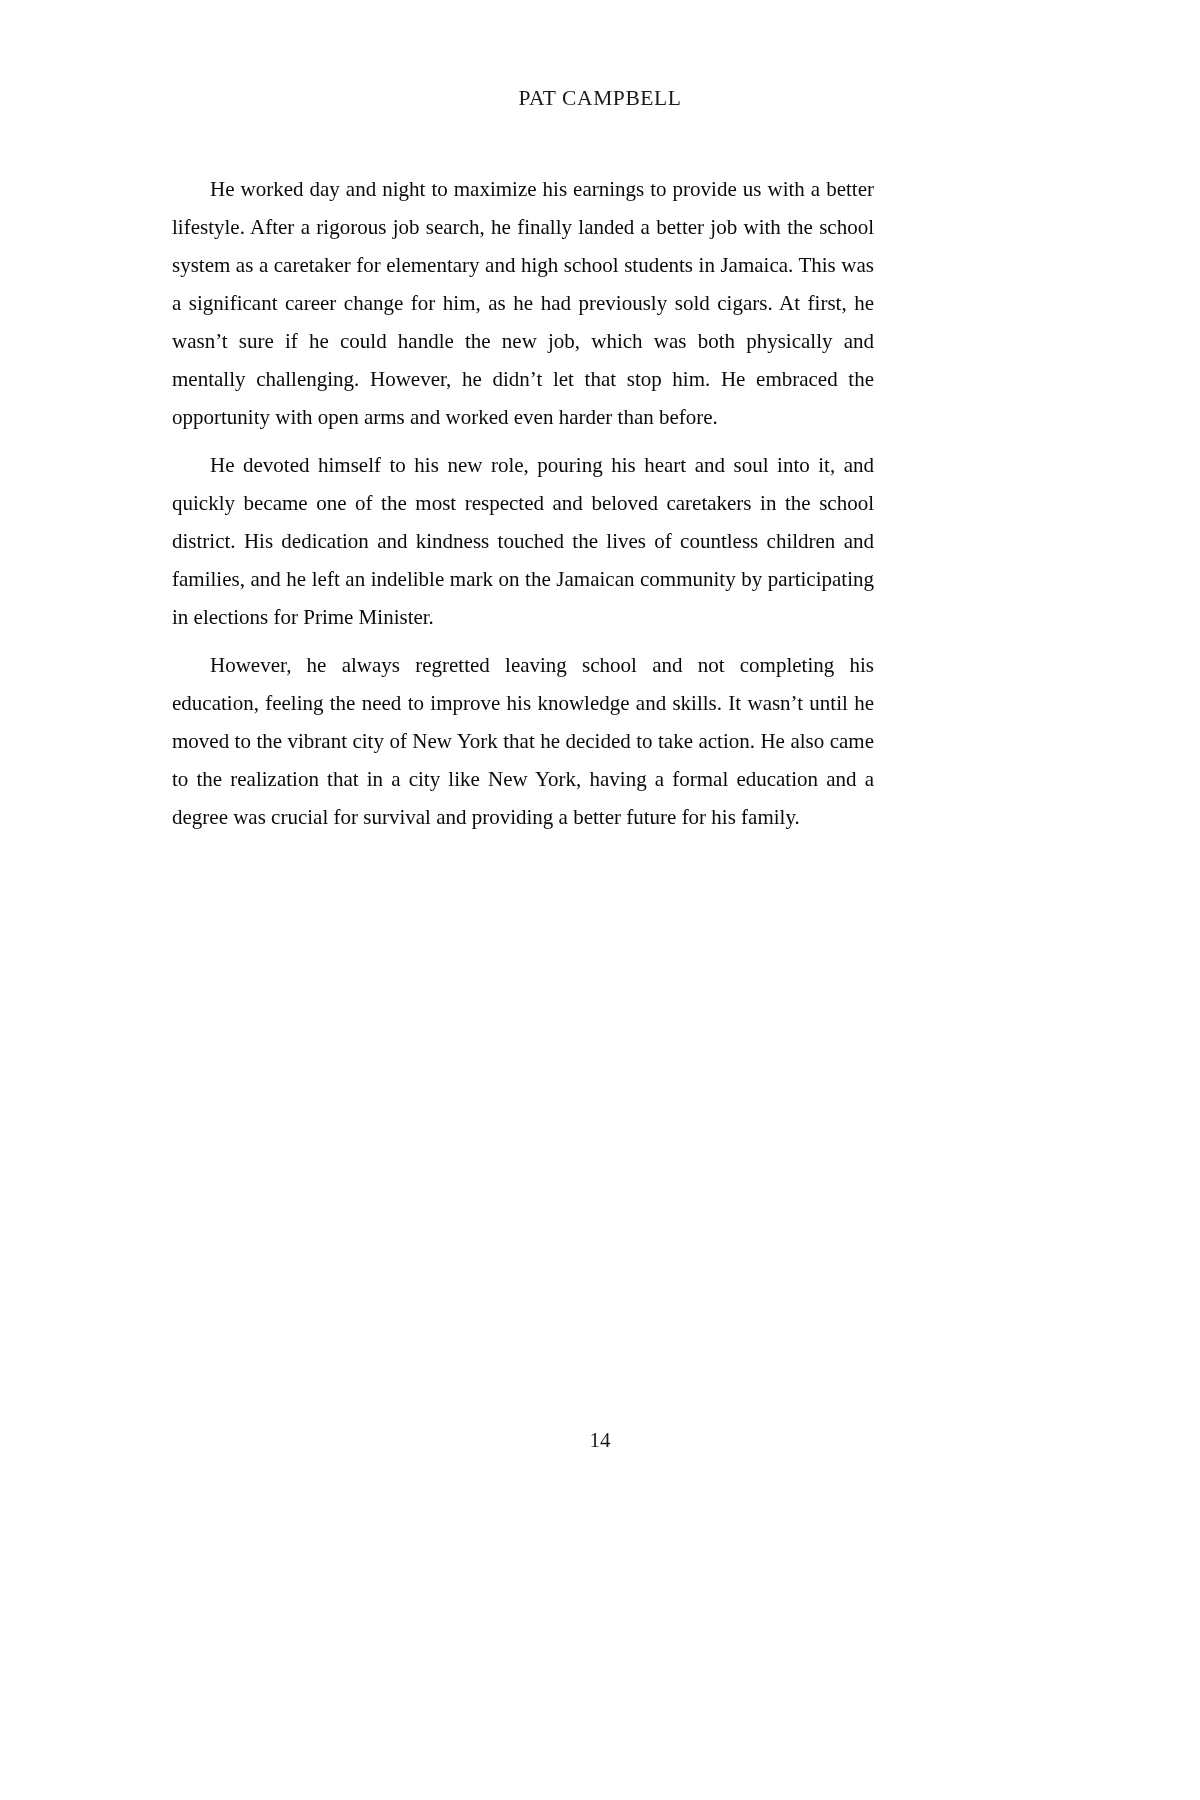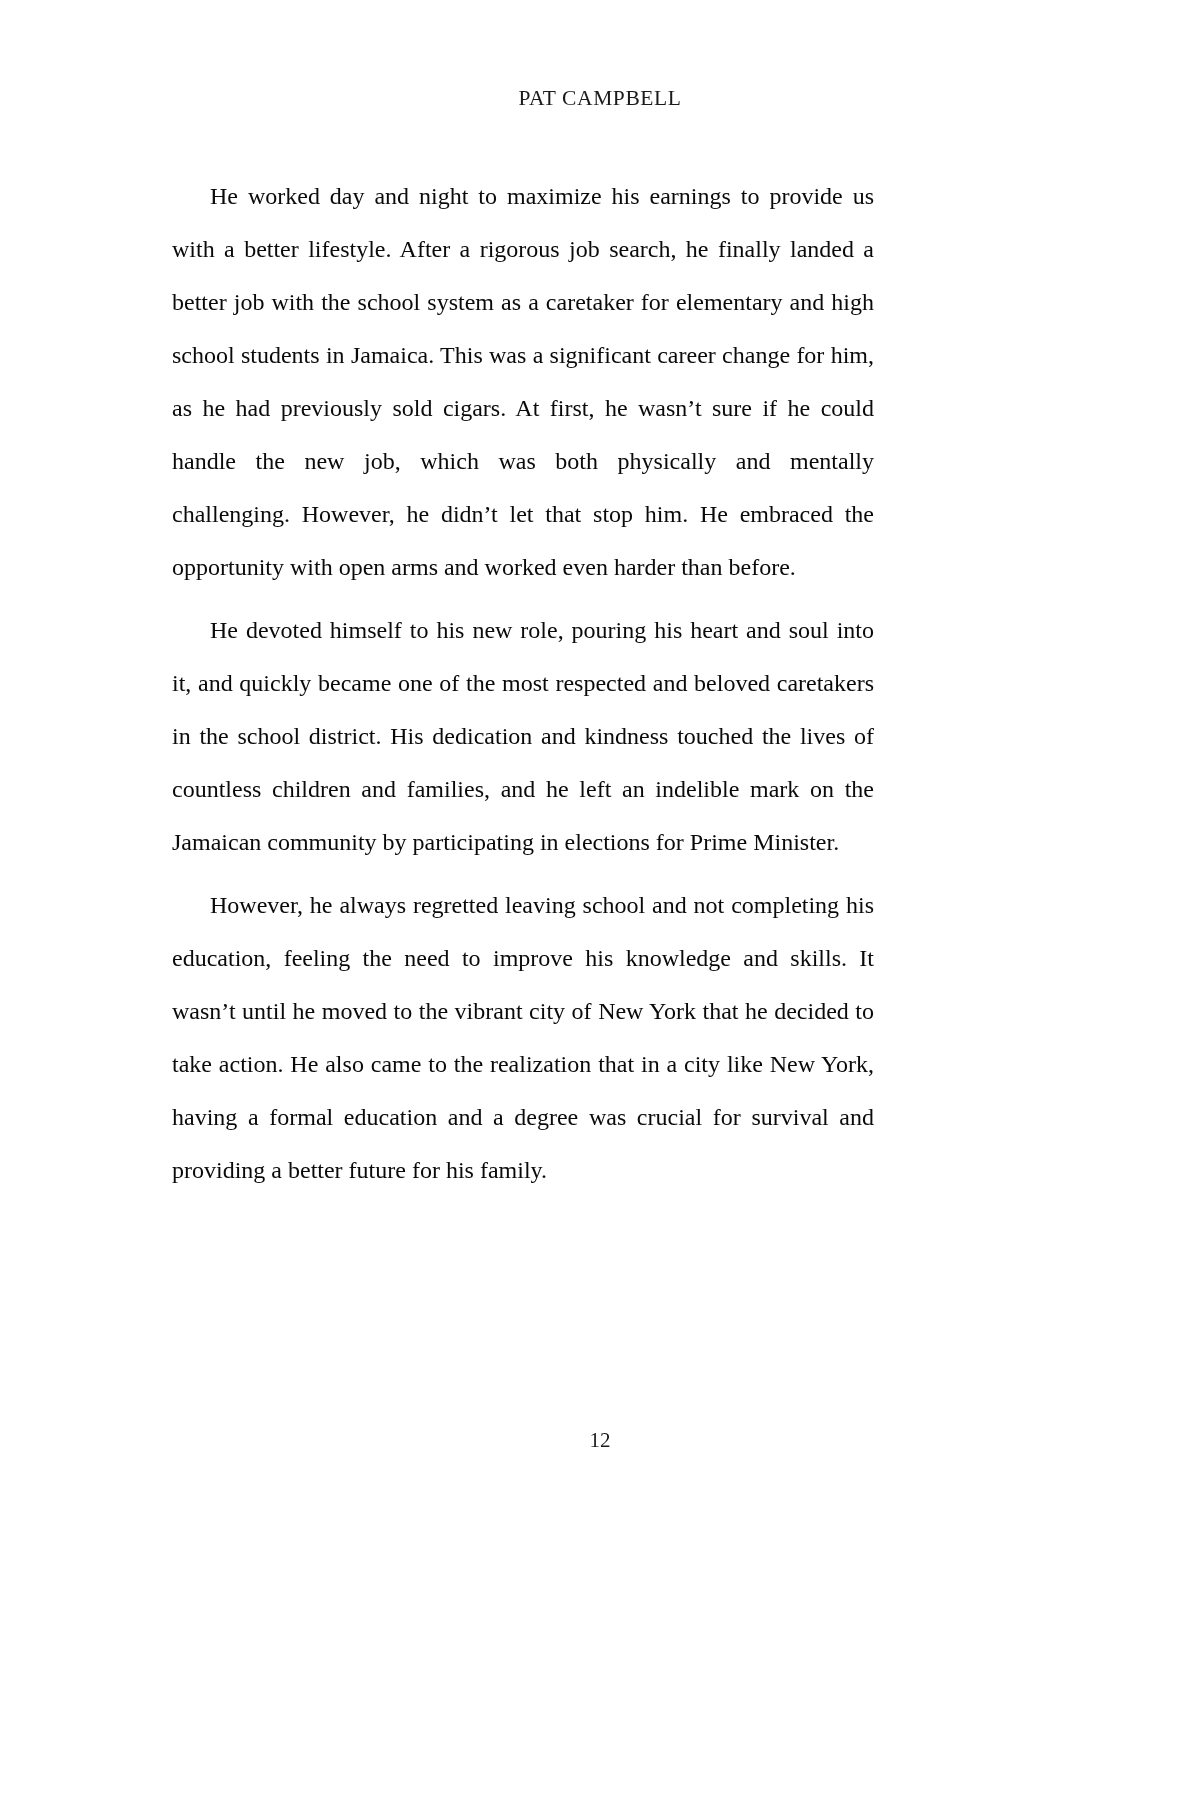--- a/index.html
+++ b/index.html
@@ -37,22 +37,22 @@
     position: absolute;
     top: 170px;
     left: 172px;
     width: 702px;
   }
   p.para {
     margin: 0 0 10px 0;
     text-align: justify;
     text-justify: inter-word;
     text-indent: 38px;
-    font-size: 24px;
-    line-height: 53px;
+    font-size: 21px;
+    line-height: 38px;
     color: #0a0a0a;
     hyphens: none;
     -webkit-hyphens: none;
   }
   p.para:last-child {
     margin-bottom: 0;
   }
   .page-number {
     position: absolute;
     top: 1428px;
@@ -69,15 +69,15 @@
 <div class="page">
 
   <div class="running-header">PAT CAMPBELL</div>
 
   <div class="body-block">
     <p class="para">He worked day and night to maximize his earnings to provide us with a better lifestyle. After a rigorous job search, he finally landed a better job with the school system as a caretaker for elementary and high school students in Jamaica. This was a significant career change for him, as he had previously sold cigars. At first, he wasn’t sure if he could handle the new job, which was both physically and mentally challenging. However, he didn’t let that stop him. He embraced the opportunity with open arms and worked even harder than before.</p>
     <p class="para">He devoted himself to his new role, pouring his heart and soul into it, and quickly became one of the most respected and beloved caretakers in the school district. His dedication and kindness touched the lives of countless children and families, and he left an indelible mark on the Jamaican community by participating in elections for Prime Minister.</p>
     <p class="para">However, he always regretted leaving school and not completing his education, feeling the need to improve his knowledge and skills. It wasn’t until he moved to the vibrant city of New York that he decided to take action. He also came to the realization that in a city like New York, having a formal education and a degree was crucial for survival and providing a better future for his family.</p>
   </div>
 
-  <div class="page-number">12</div>
+  <div class="page-number">14</div>
 
 </div>
 
 </body></html>

